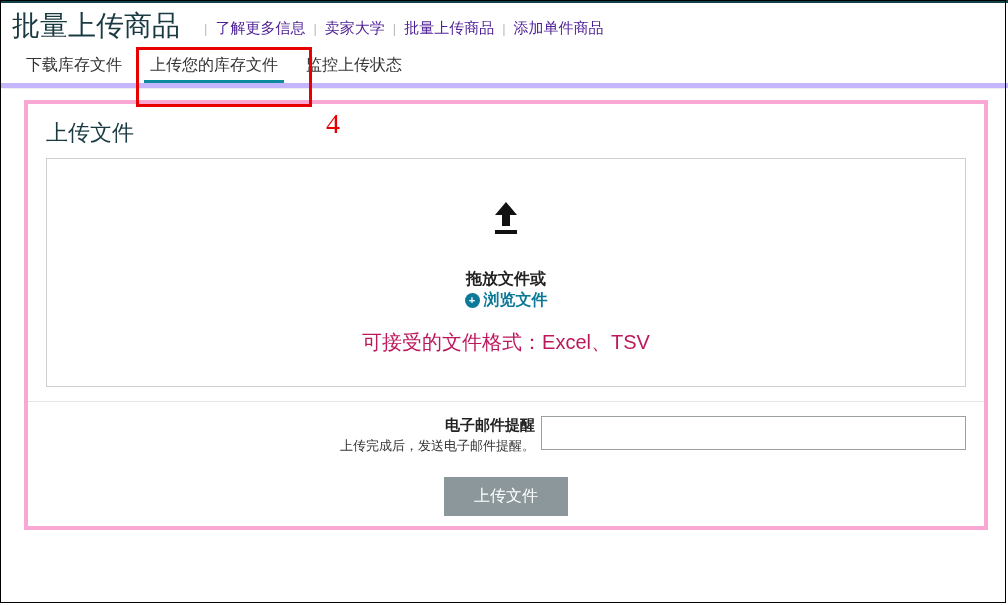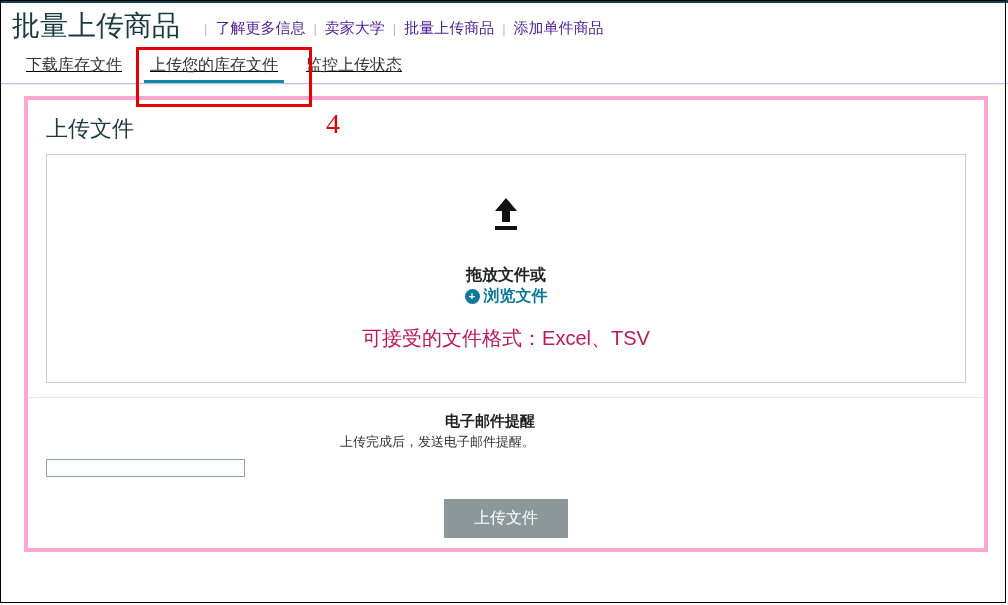--- a/index.html
+++ b/index.html
@@ -39,23 +39,22 @@
       padding: 0 2px;
     }
     .sep {
       color: #bbb;
       padding: 0 6px;
       font-size: 13px;
     }
     .tabs {
       display: flex;
       padding: 6px 12px 0 12px;
-      border-bottom: 1px solid #c4b5fd;
+      border-bottom: 5px solid #c4b5fd;
       box-shadow: 0 2px 2px -2px rgba(0,0,0,0.2);
-      text-decoration: underline;
     }
     .tab {
       font-size: 16px;
       color: #333;
       padding: 4px 14px 7px 14px;
       cursor: pointer;
       position: relative;
     }
     .tab.active::after {
       content: "";
@@ -138,23 +137,22 @@
       font-weight: 700;
     }
     .fmt-text {
       font-size: 20px;
       color: #be185d;
     }
     .email-row {
       display: flex;
       align-items: flex-start;
       padding: 14px 18px 4px 18px;
-      gap: 8px;
+      gap: 0;
       border-top: 1px solid #e5e5e5;
-      flex-direction: column;
     }
     .email-left {
       width: 495px;
       text-align: right;
       padding-right: 6px;
     }
     .email-label {
       font-size: 15px;
       font-weight: 700;
       color: #222;

